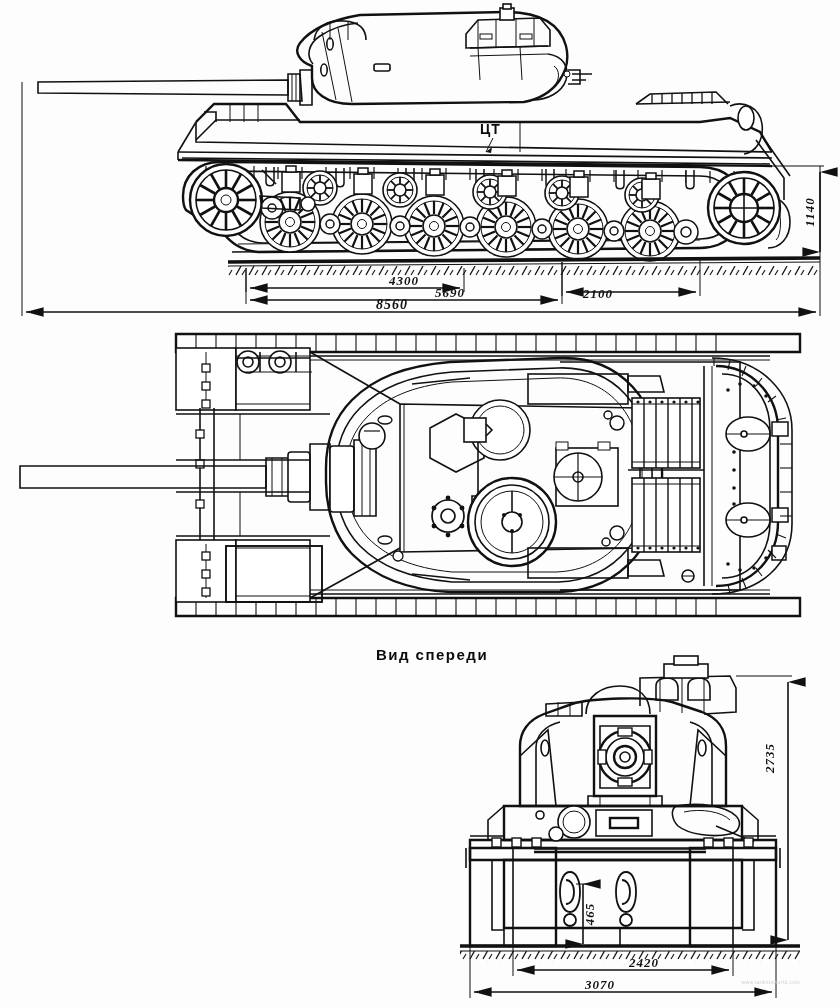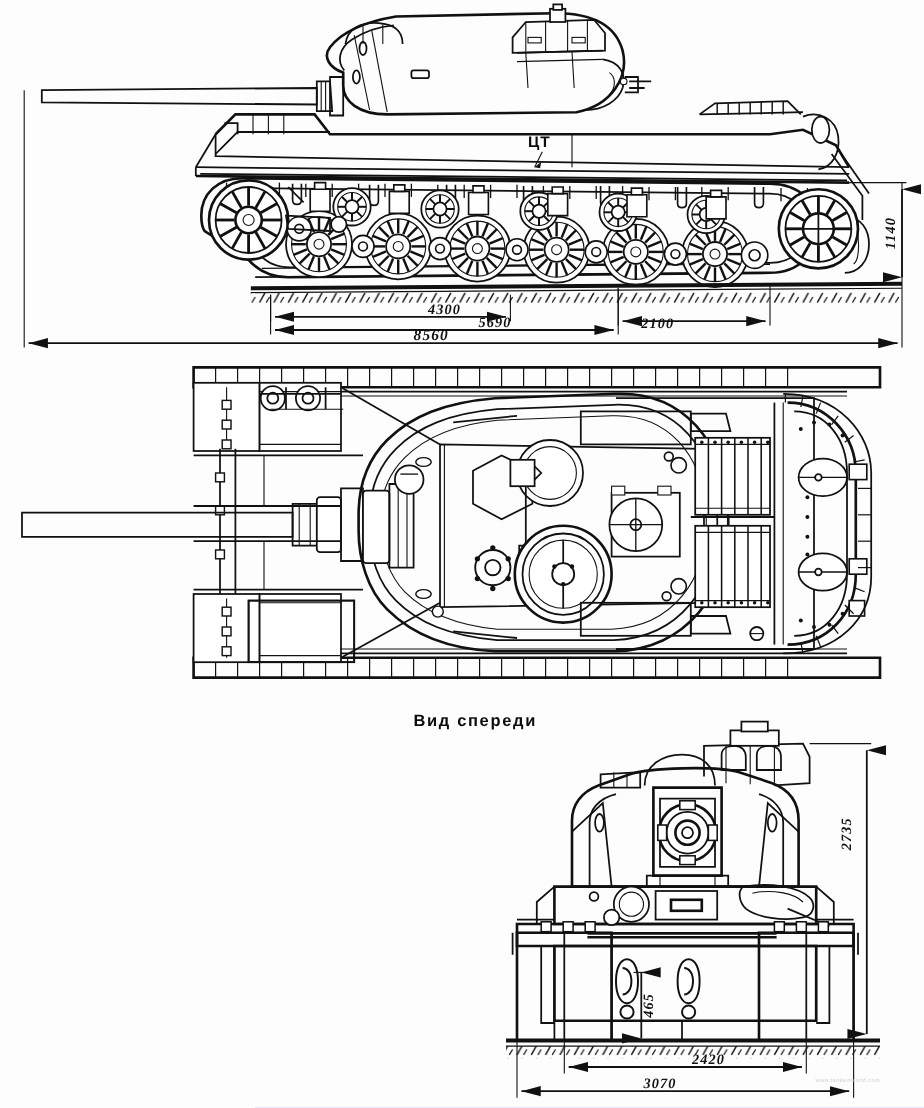--- a/index.html
+++ b/index.html
@@ -2,21 +2,21 @@
 <html><head>
 <meta charset="utf-8">
 <title>Tank Technical Drawing</title>
 <style>
   html,body{margin:0;padding:0;background:#ffffff;}
   body{
     font-family:"Liberation Serif", serif;
     width:840px;height:1007px;overflow:hidden;position:relative;
     -webkit-font-smoothing:antialiased;
   }
-  #sheet{position:absolute;left:0;top:0;width:840px;height:1007px;background:#c4b5fd;}
+  #sheet{position:absolute;left:0;top:0;width:840px;height:1007px;background:#22c55e;}
   svg{display:block;}
   .dimtext{
     font-family:"Liberation Serif", serif;
     font-style:italic;font-weight:700;
     fill:#111;
     letter-spacing:1px;
   }
   .caption{
     font-family:"Liberation Sans", sans-serif;
     font-weight:700;fill:#0c0c0c;letter-spacing:1.5px;

